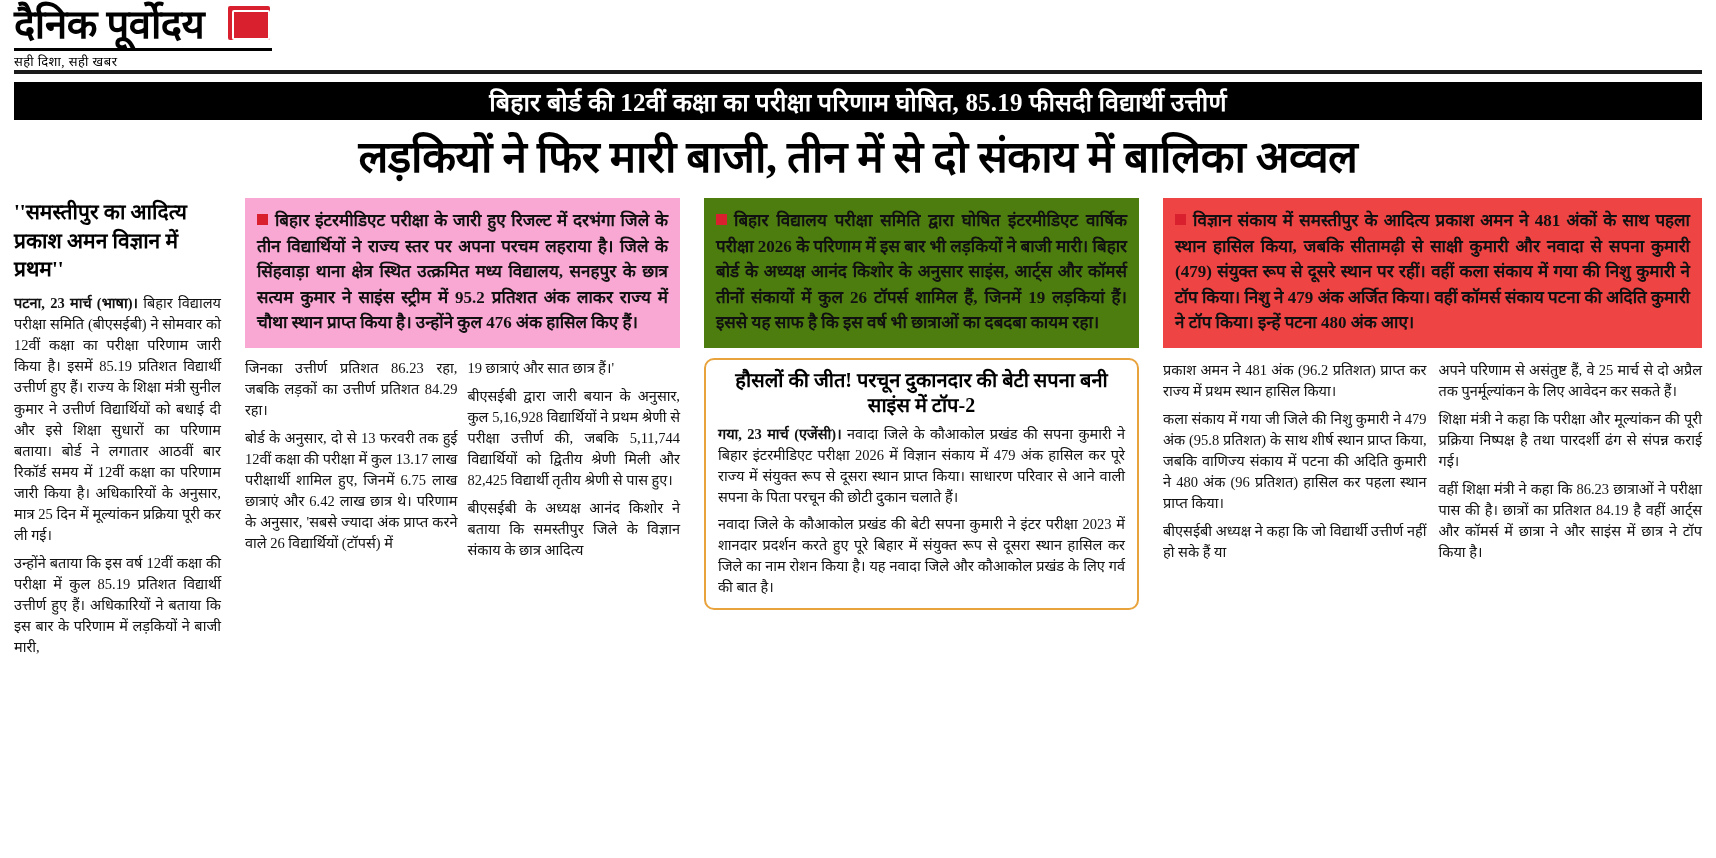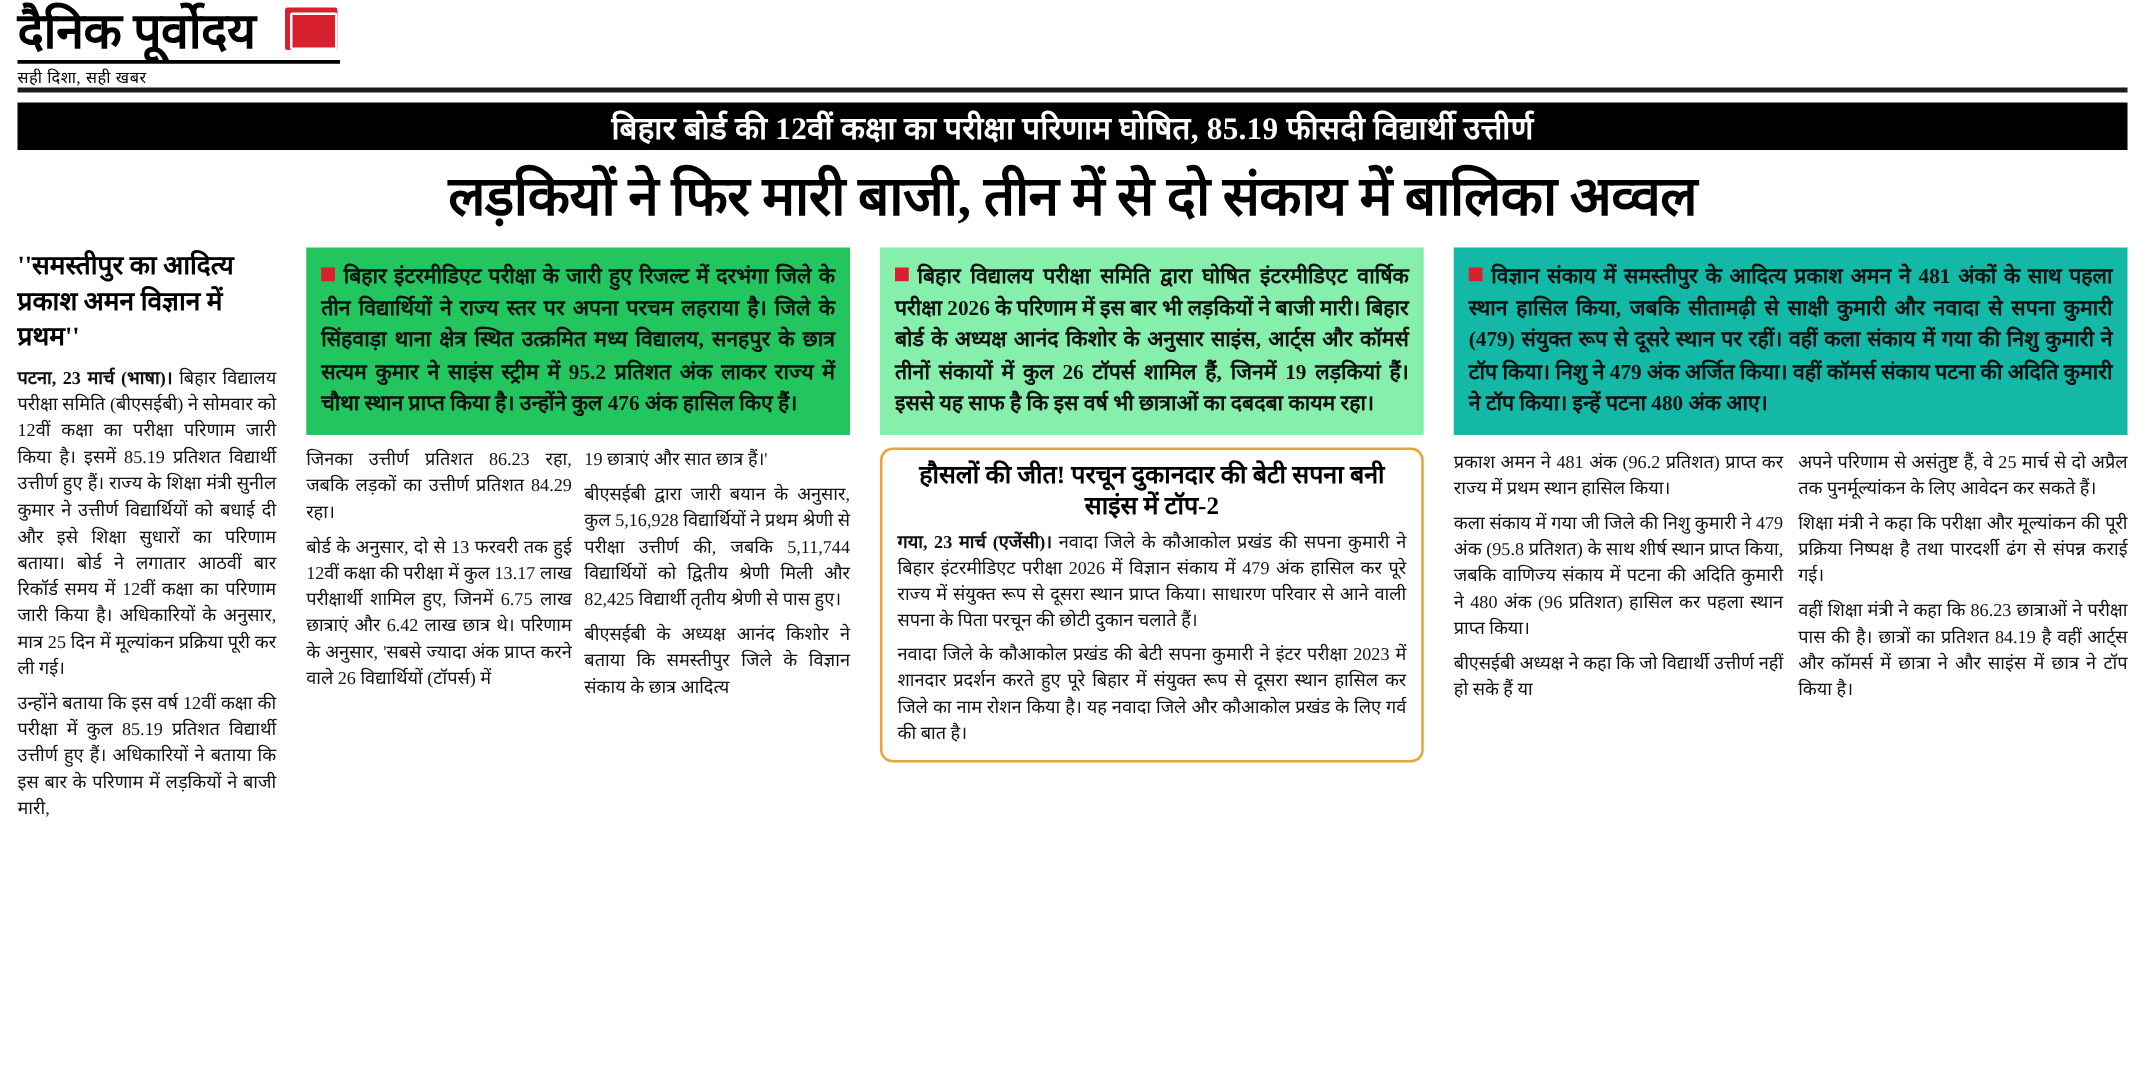--- a/index.html
+++ b/index.html
@@ -132,23 +132,23 @@
 
   .box {
     position: relative;
     box-sizing: border-box;
     padding: 10px 12px 12px 12px;
     font-size: 17px;
     line-height: 1.5;
     font-weight: bold;
     text-align: justify;
   }
-  .box-green { background: #22c55e; }
-  .box-peach { background: #86efac; }
-  .box-lav   { background: #14b8a6; }
+  .box-green { background: #f9a8d4; }
+  .box-peach { background: #4d7c0f; }
+  .box-lav   { background: #ef4444; }
   .bullet {
     display: inline-block;
     width: 11px;
     height: 11px;
     background: #d8202f;
     margin-right: 7px;
     vertical-align: 1px;
   }
 
   .sub-cols {

